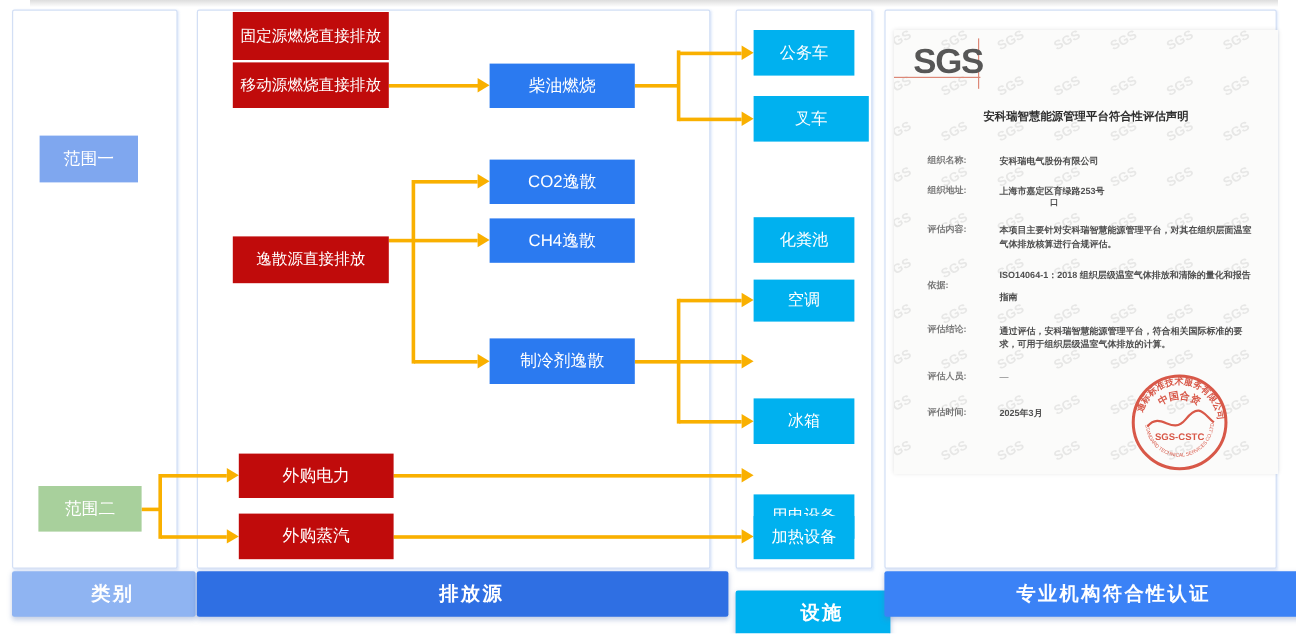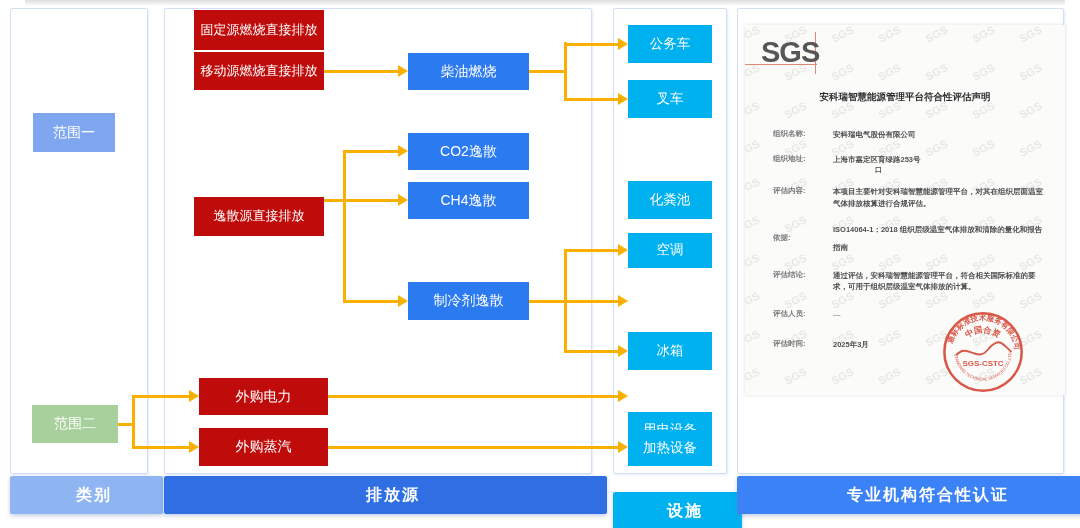--- a/index.html
+++ b/index.html
@@ -73,21 +73,21 @@
   <div class="node red" style="left:194px;top:181px;width:130px;height:39px;margin-top:16px;">逸散源直接排放</div>
   <div class="node red single" style="left:199px;top:378px;width:129px;height:37px;">外购电力</div>
   <div class="node red single" style="left:199px;top:428px;width:129px;height:38px;">外购蒸汽</div>
 
   <div class="node blue" style="left:408px;top:53px;width:121px;height:37px;">柴油燃烧</div>
   <div class="node blue" style="left:408px;top:133px;width:121px;height:37px;">CO2逸散</div>
   <div class="node blue" style="left:408px;top:182px;width:121px;height:37px;">CH4逸散</div>
   <div class="node blue" style="left:408px;top:282px;width:121px;height:38px;">制冷剂逸散</div>
 
   <div class="node cyan" style="left:628px;top:25px;width:84px;height:38px;">公务车</div>
-  <div class="node cyan" style="left:628px;top:80px;width:84px;height:38px;">叉车</div>
+  <div class="node cyan" style="left:628px;top:80px;width:96px;height:38px;">叉车</div>
   <div class="node cyan" style="left:628px;top:181px;width:84px;height:38px;">化粪池</div>
   <div class="node cyan" style="left:628px;top:233px;width:84px;height:35px;">空调</div>
   <div class="node cyan" style="left:628px;top:332px;width:84px;height:38px;">冰箱</div>
   <div class="node cyan" style="left:628px;top:378px;width:84px;height:37px;margin-top:34px;">用电设备</div>
   <div class="node cyan" style="left:628px;top:430px;width:84px;height:36px;">加热设备</div>
 
   <div class="hl" style="left:324px;top:70px;width:76px;"></div>
   <div class="ar" style="left:398px;top:65px;"></div>
 
   <div class="hl" style="left:529px;top:70px;width:37px;"></div>

